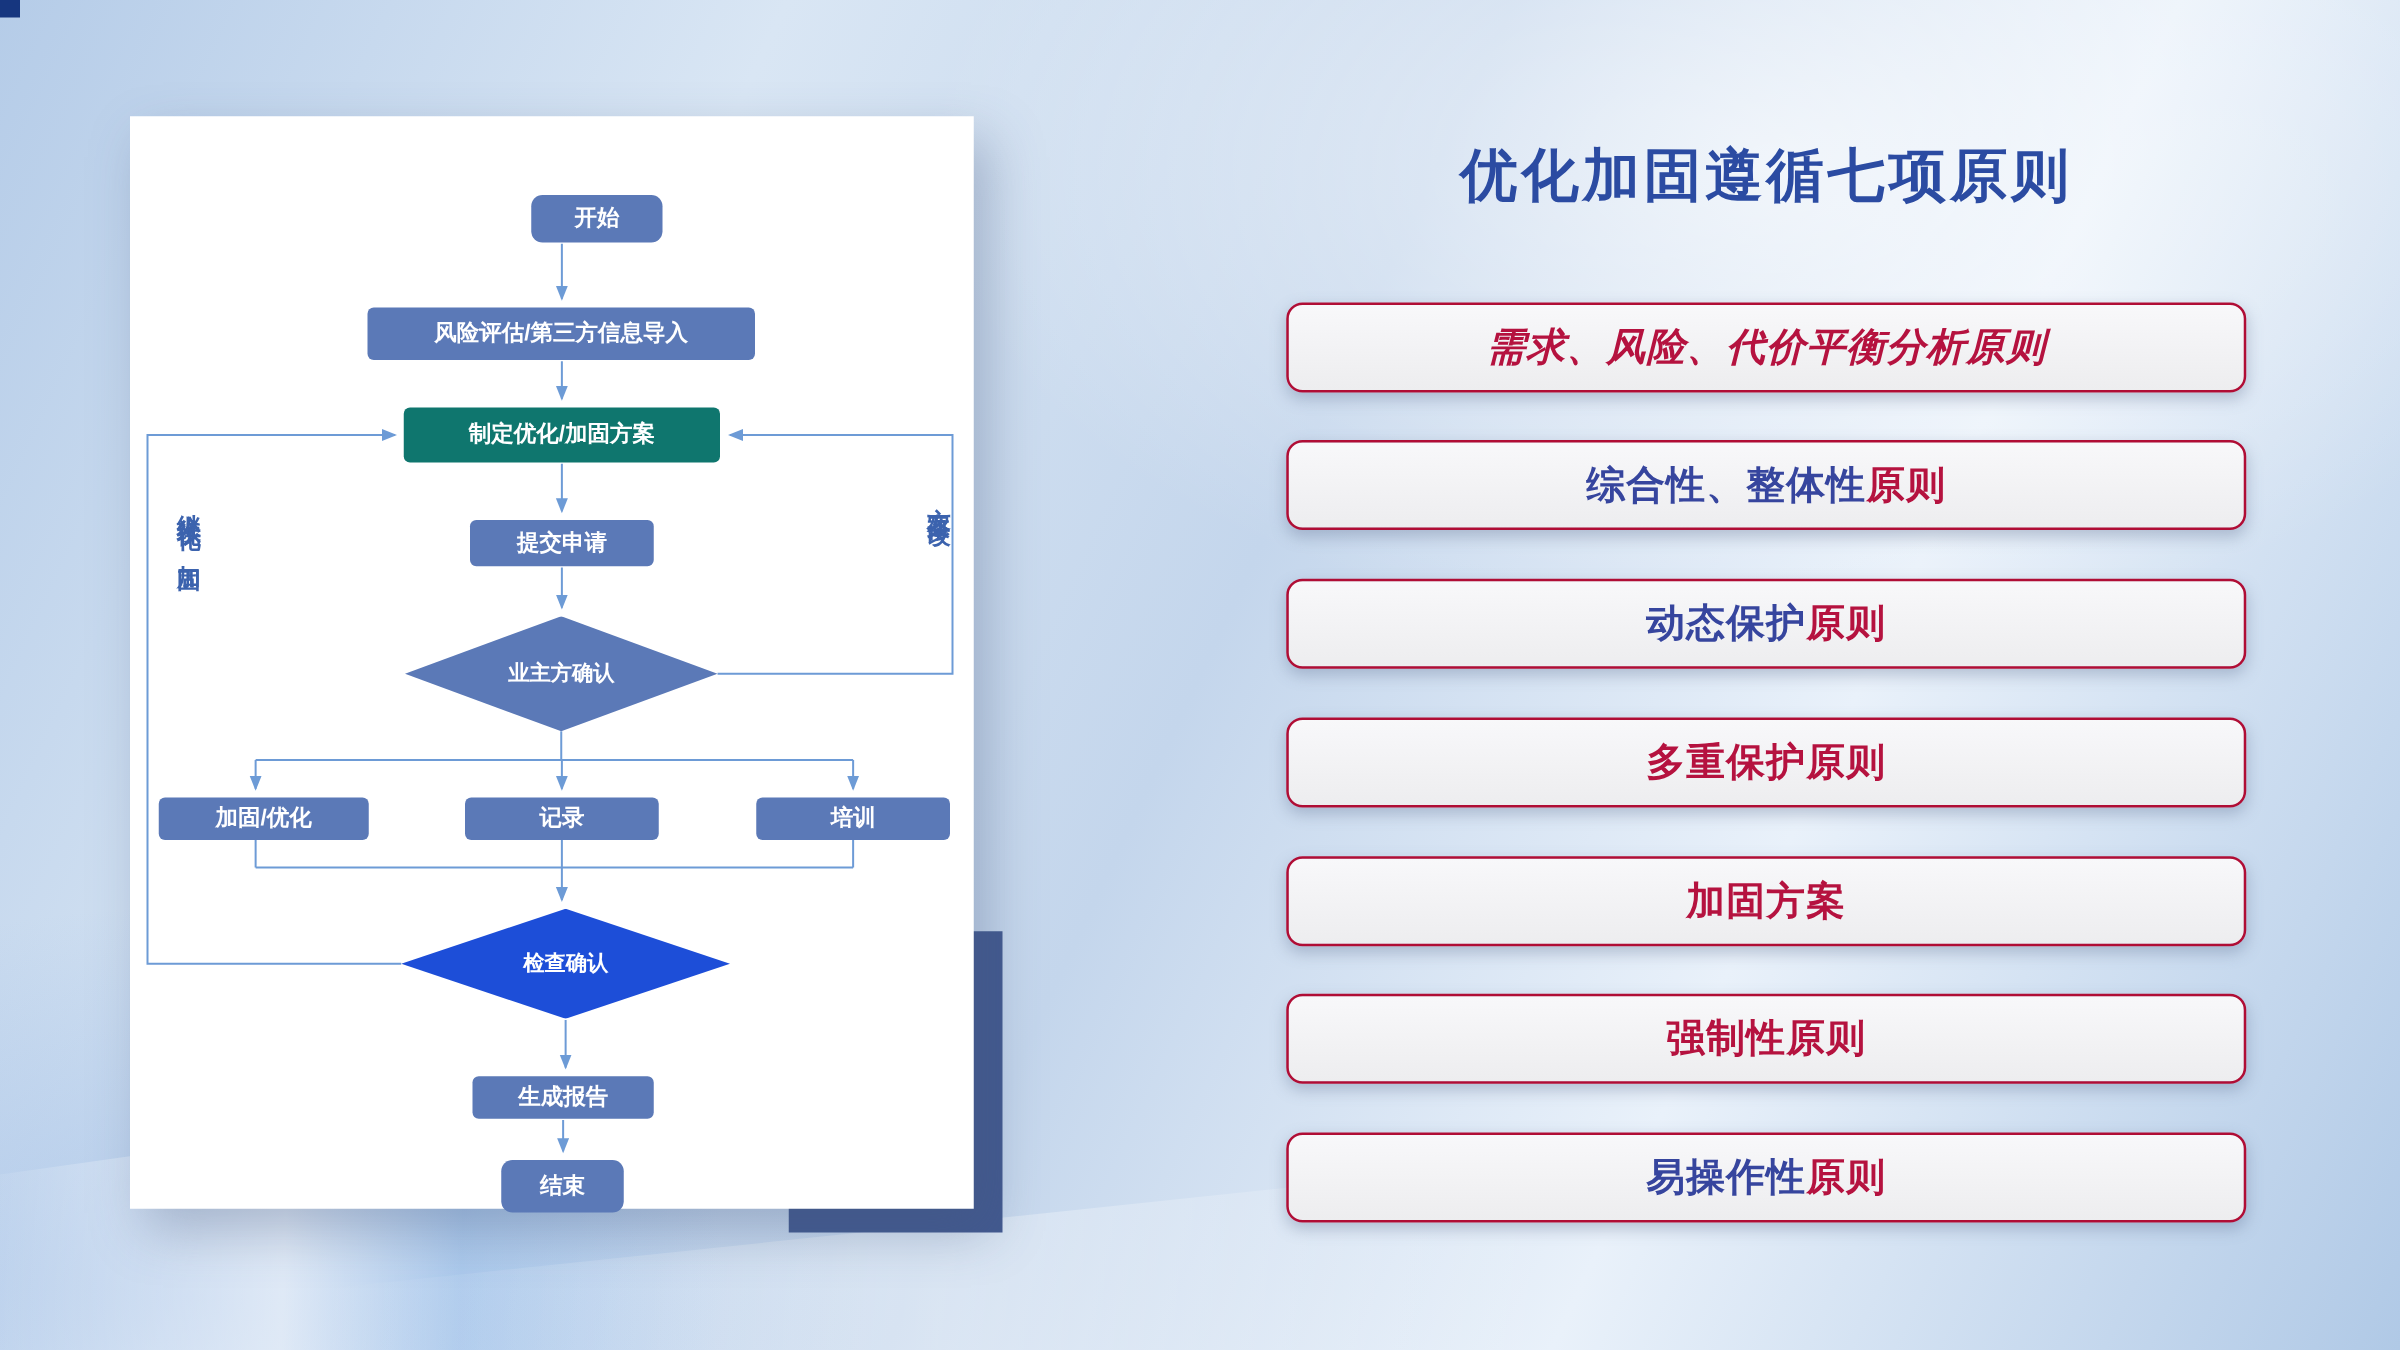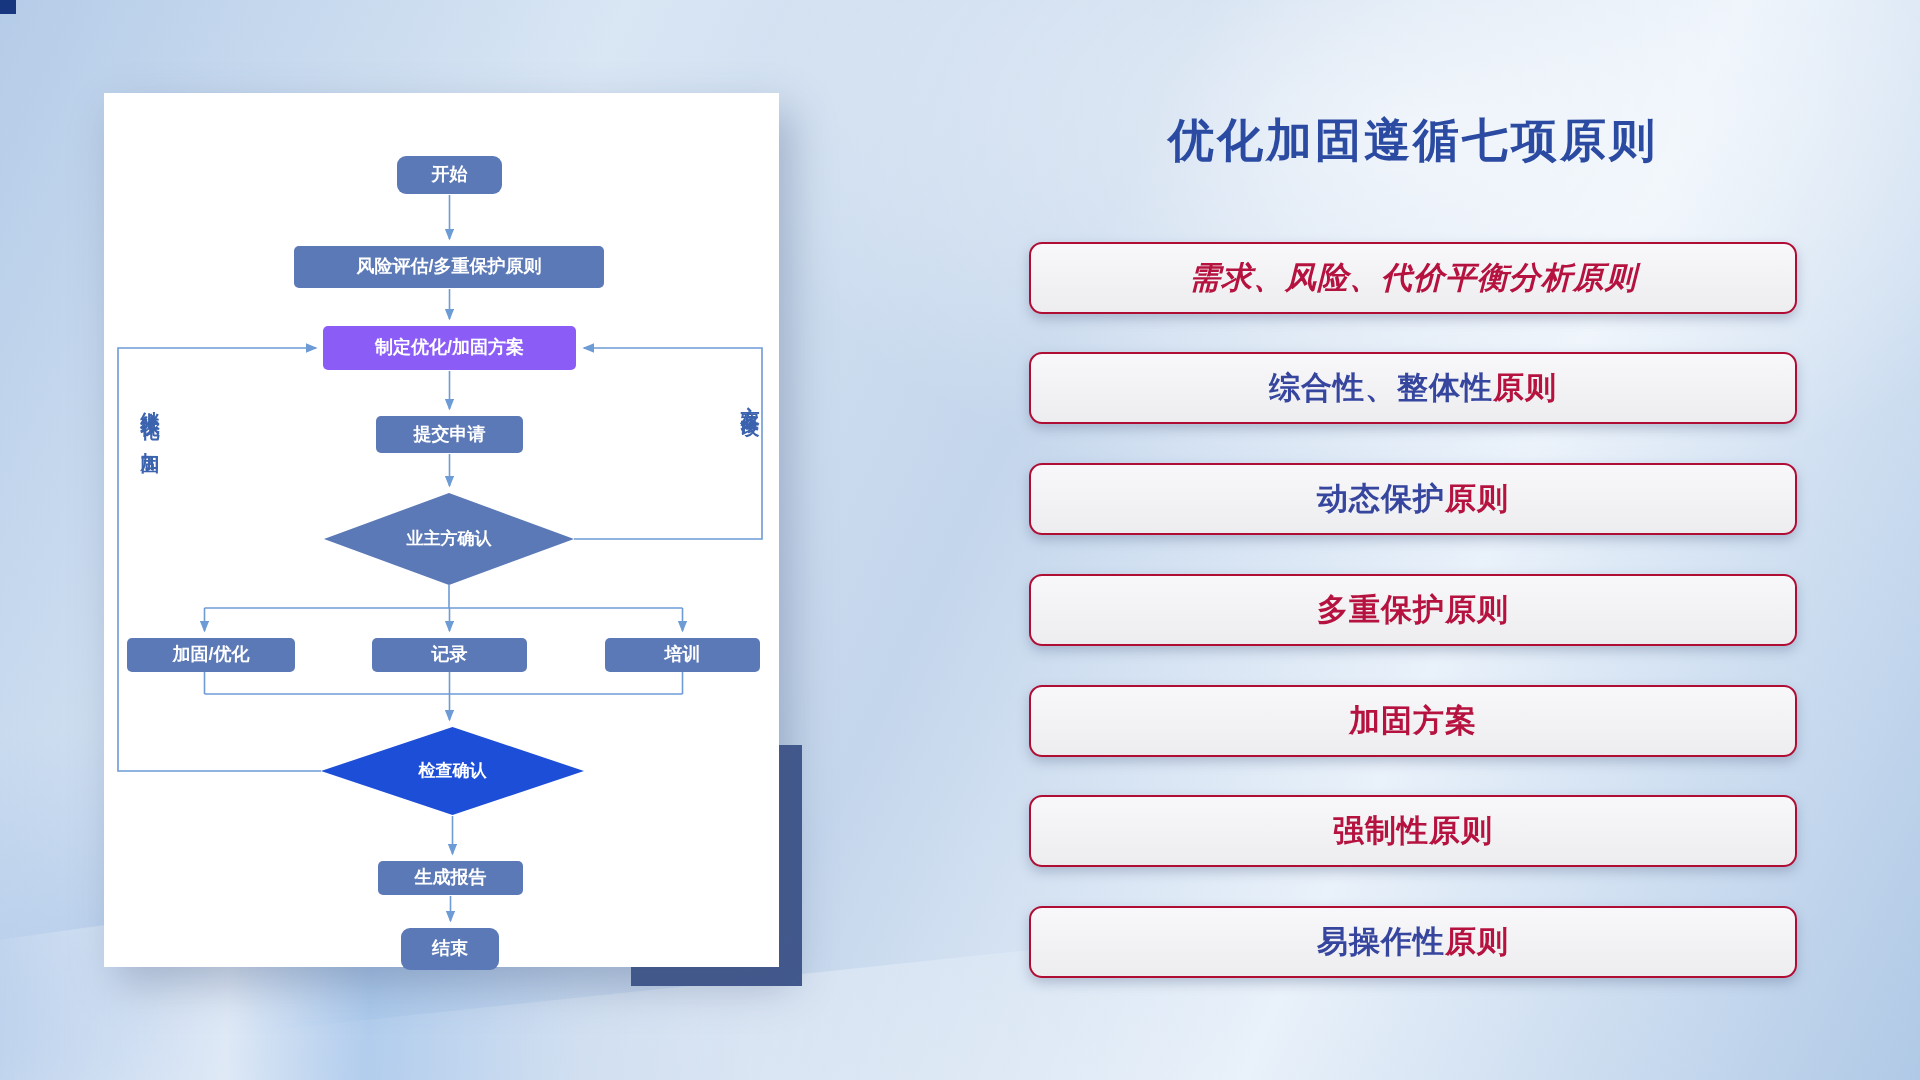--- a/index.html
+++ b/index.html
@@ -90,23 +90,23 @@
         <path d="M578.5 515 V538" marker-end="url(#ah)"></path>
         <path d="M100.5 579 V601"></path>
         <path d="M578.5 579 V601"></path>
         <path d="M100.5 601 H578.5"></path>
         <path d="M345.5 579 V627" marker-end="url(#ah)"></path>
         <path d="M348.5 723 V761" marker-end="url(#ah)"></path>
         <path d="M346.5 803 V828" marker-end="url(#ah)"></path>
       </g>
     </svg>
 
-    <div class="node pill n-start" style="background-color: rgb(91, 121, 183);">开始</div>
-    <div class="node n-risk" style="background-color: rgb(91, 121, 183);">风险评估/多重保护原则</div>
-    <div class="node n-plan" style="background-color: #8b5cf6;">制定优化/加固方案</div>
+    <div class="node pill n-start" style="background-color: rgb(91, 121, 183); margin-left: 28px;">开始</div>
+    <div class="node n-risk" style="background-color: rgb(91, 121, 183);">风险评估/第三方信息导入</div>
+    <div class="node n-plan" style="background-color: #0f766e;">制定优化/加固方案</div>
     <div class="node n-submit" style="background-color: rgb(91, 121, 183);">提交申请</div>
     <div class="node diamond n-owner" style="background-color: rgb(91, 121, 183);">业主方确认</div>
     <div class="node n-reinforce" style="background-color: rgb(91, 121, 183);">加固/优化</div>
     <div class="node n-record" style="background-color: rgb(91, 121, 183);">记录</div>
     <div class="node n-training" style="background-color: rgb(91, 121, 183);">培训</div>
     <div class="node diamond n-check" style="background-color: #1d4ed8;">检查确认</div>
     <div class="node n-report" style="background-color: rgb(91, 121, 183);">生成报告</div>
     <div class="node pill n-end" style="background-color: rgb(91, 121, 183);">结束</div>
 
     <div class="vlabel vlabel-left" style="color: rgb(60, 99, 174);">继续优化/加固</div>

